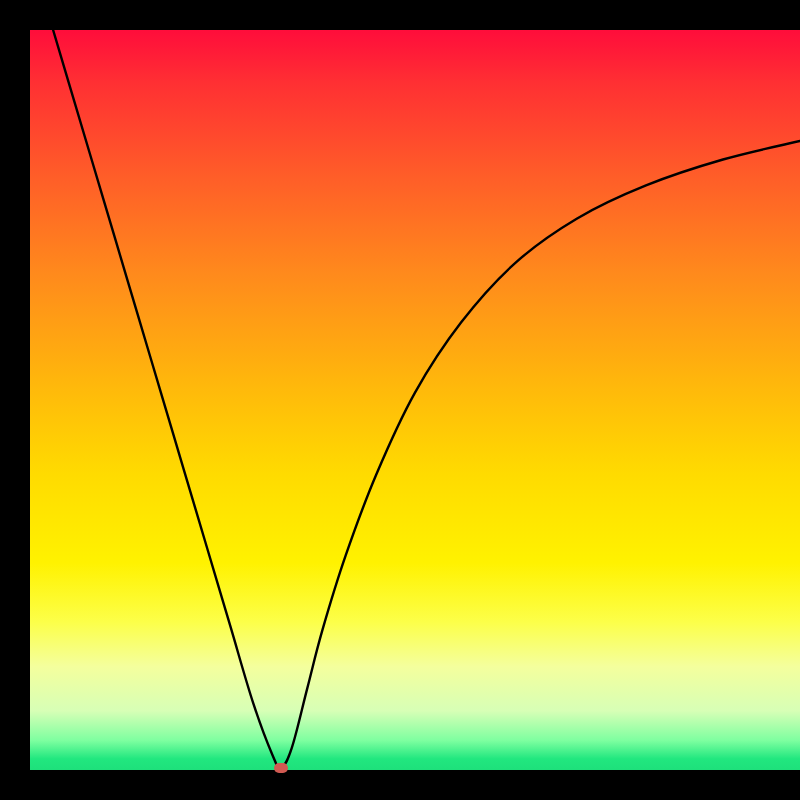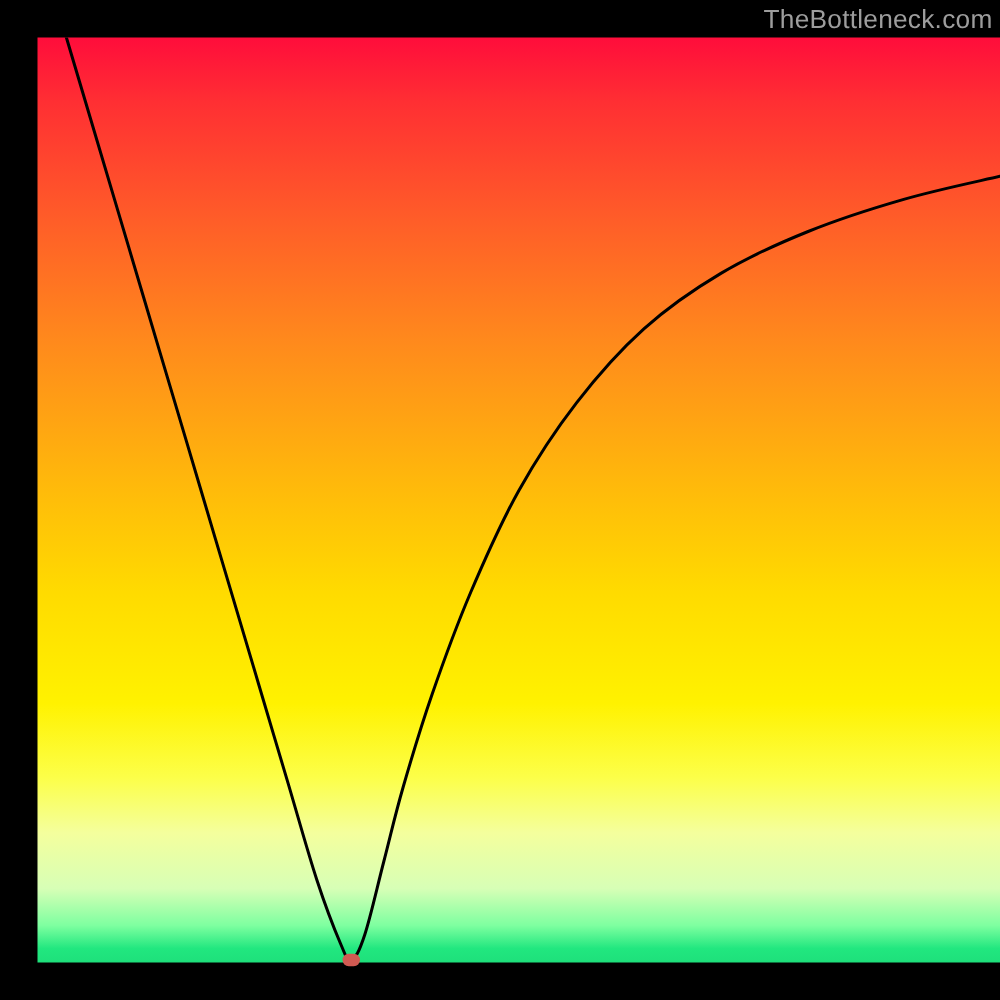--- a/index.html
+++ b/index.html
@@ -62,20 +62,19 @@
     height: 10px;
     border-radius: 5px;
     background: #d15a52;
     transform: translate(-50%, -50%);
   }
 </style>
 </head>
 <body>
 
 <div class="frame">
-  <div class="watermark">TheBottleneck.com</div>
   <div class="plot">
     <svg class="curve-svg" viewBox="0 0 770 740" preserveAspectRatio="none">
       <path id="curve-path" fill="none" stroke="#000" stroke-width="2.4" stroke-linejoin="round" stroke-linecap="round" d="M 23.099999999999998 0 C 25.87 9.32, 31.57 28.49, 38.50 51.80 C 45.43 75.11, 53.28 101.53, 61.60 129.50 C 69.92 157.47, 76.38 179.23, 84.70 207.20 C 93.02 235.17, 99.48 256.93, 107.80 284.90 C 116.12 312.87, 122.58 334.63, 130.90 362.60 C 139.22 390.57, 145.68 412.33, 154.00 440.30 C 162.32 468.27, 168.78 490.03, 177.10 518.00 C 185.42 545.97, 191.88 567.73, 200.20 595.70 C 208.52 623.67, 215.68 650.09, 223.30 673.40 C 230.92 696.71, 237.56 713.61, 242.55 725.20 C 247.54 736.79, 247.56 739.11, 251.02 737.78 C 254.49 736.45, 257.09 732.05, 261.80 717.80 C 266.51 703.55, 271.66 679.91, 277.20 658.60 C 282.74 637.29, 285.67 623.38, 292.60 599.40 C 299.53 575.42, 306.00 553.37, 315.70 525.40 C 325.40 497.43, 334.03 473.30, 346.50 444.00 C 358.97 414.70, 369.75 389.91, 385.00 362.60 C 400.25 335.29, 413.18 315.61, 431.20 292.30 C 449.22 268.99, 464.31 251.75, 485.10 233.10 C 505.89 214.45, 523.14 202.69, 546.70 188.70 C 570.26 174.71, 589.67 166.06, 616.00 155.40 C 642.33 144.74, 665.28 137.49, 693.00 129.50 C 720.72 121.51, 756.14 114.33, 770.00 111.00"></path>
     </svg>
     <div class="marker" id="min-marker" style="left: 251.02px; top: 737.78px;"></div>
   </div>
 </div>
 
 </body></html>

